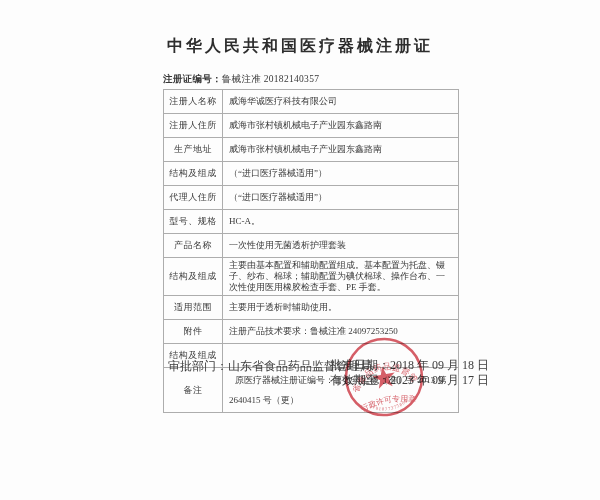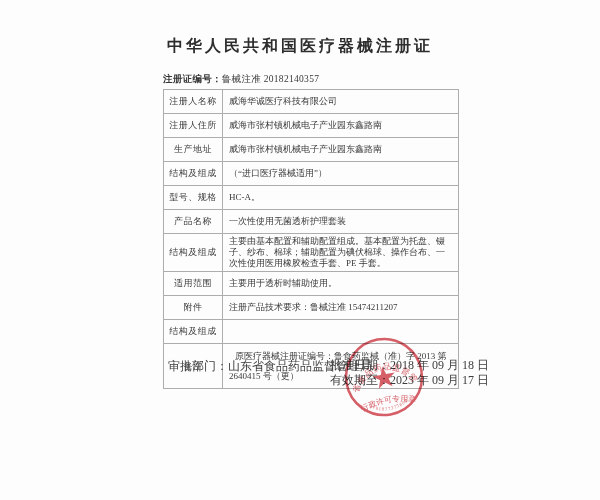--- a/index.html
+++ b/index.html
@@ -114,38 +114,42 @@
       </tr>
       <tr class="r-single">
         <td class="cell-label">生产地址</td>
         <td class="cell-value">威海市张村镇机械电子产业园东鑫路南</td>
       </tr>
       <tr class="r-single">
         <td class="cell-label">结构及组成</td>
         <td class="cell-value">（“进口医疗器械适用”）</td>
       </tr>
       <tr class="r-single">
+        <td class="cell-label">代理人住所</td>
+        <td class="cell-value">（“进口医疗器械适用”）</td>
+      </tr>
+      <tr class="r-single">
         <td class="cell-label">型号、规格</td>
         <td class="cell-value">HC-A。</td>
       </tr>
       <tr class="r-single">
         <td class="cell-label">产品名称</td>
         <td class="cell-value">一次性使用无菌透析护理套装</td>
       </tr>
       <tr class="r-struct">
         <td class="cell-label">结构及组成</td>
         <td class="cell-value">主要由基本配置和辅助配置组成。基本配置为托盘、镊子、纱布、棉球；辅助配置为碘伏棉球、操作台布、一次性使用医用橡胶检查手套、PE 手套。</td>
       </tr>
       <tr class="r-single">
         <td class="cell-label">适用范围</td>
         <td class="cell-value">主要用于透析时辅助使用。</td>
       </tr>
       <tr class="r-single">
         <td class="cell-label">附件</td>
-        <td class="cell-value">注册产品技术要求：鲁械注准 15474211207</td>
+        <td class="cell-value">注册产品技术要求：鲁械注准 24097253250</td>
       </tr>
       <tr class="r-single">
         <td class="cell-label">结构及组成</td>
         <td class="cell-value"></td>
       </tr>
       <tr class="r-remark">
         <td class="cell-label">备注</td>
         <td class="cell-value">原医疗器械注册证编号：鲁食药监械（准）字 2013 第 2640415 号（更）</td>
       </tr>
     </tbody>

